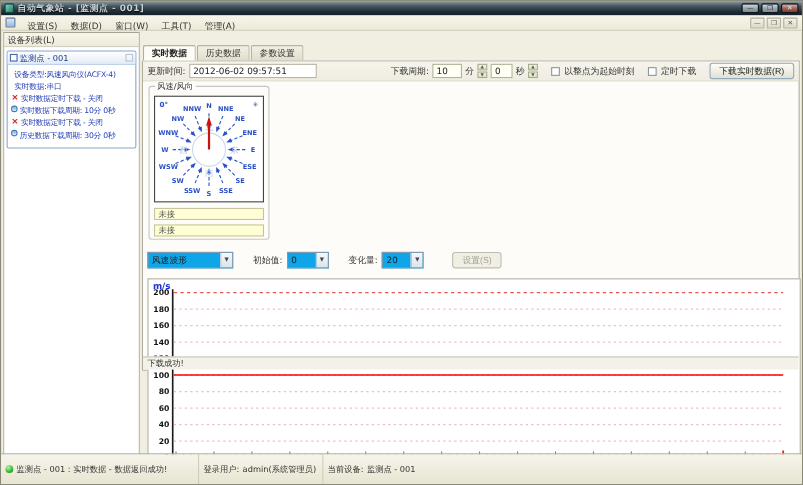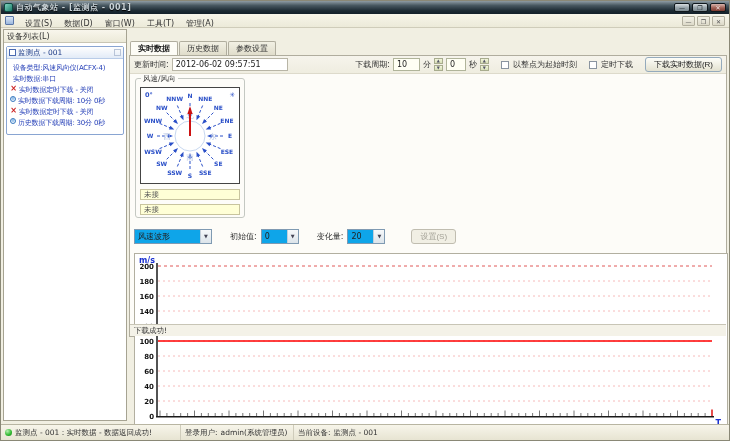--- a/index.html
+++ b/index.html
@@ -112,21 +112,21 @@
   .push-btn.disabled { color:#a3a196; background:#f1efe4; border-color:#c0bdb0; margin-left:22px; }
 
   
   .chart-box { position:absolute; left:4px; top:197px; width:594px; height:177px;
                border:1px solid #b2afa0; background:#fff; }
   .dl-status { position:absolute; left:0; right:0; bottom:0; height:12px;
                border-top:1px solid #c8c5b6; background:#f4f2e8; font-size:7.5px;
                color:#333; padding:1px 4px; white-space:nowrap; }
 
   
-  .statusbar { position:absolute; left:0; right:0; bottom:0; height:16px;
+  .statusbar { position:absolute; left:0; right:0; bottom:0; height:28px;
                background:linear-gradient(#f7f5ea,#e7e4d2); border-top:1px solid #b8b5a2;
                display:flex; align-items:stretch; font-size:7.5px; color:#333;margin-top:12px; }
   .sb-seg { display:flex; align-items:center; gap:3px; padding:0 4px;
             border-right:1px solid #cfccbb; white-space:nowrap; }
   .sb-seg.s1 { width:180px; } .sb-seg.s2 { width:113px; } .sb-seg.s3 { flex:1; border-right:none; }
   .sb-ok-icon { width:7px; height:7px; border-radius:50%; flex:0 0 7px;
                 background:radial-gradient(circle at 35% 30%, #b8f0b0, #2eb82e 60%, #157a15); }
 
   
   text.dir-label { font:bold 6px "DejaVu Sans",sans-serif; fill:#2b50c8; }

